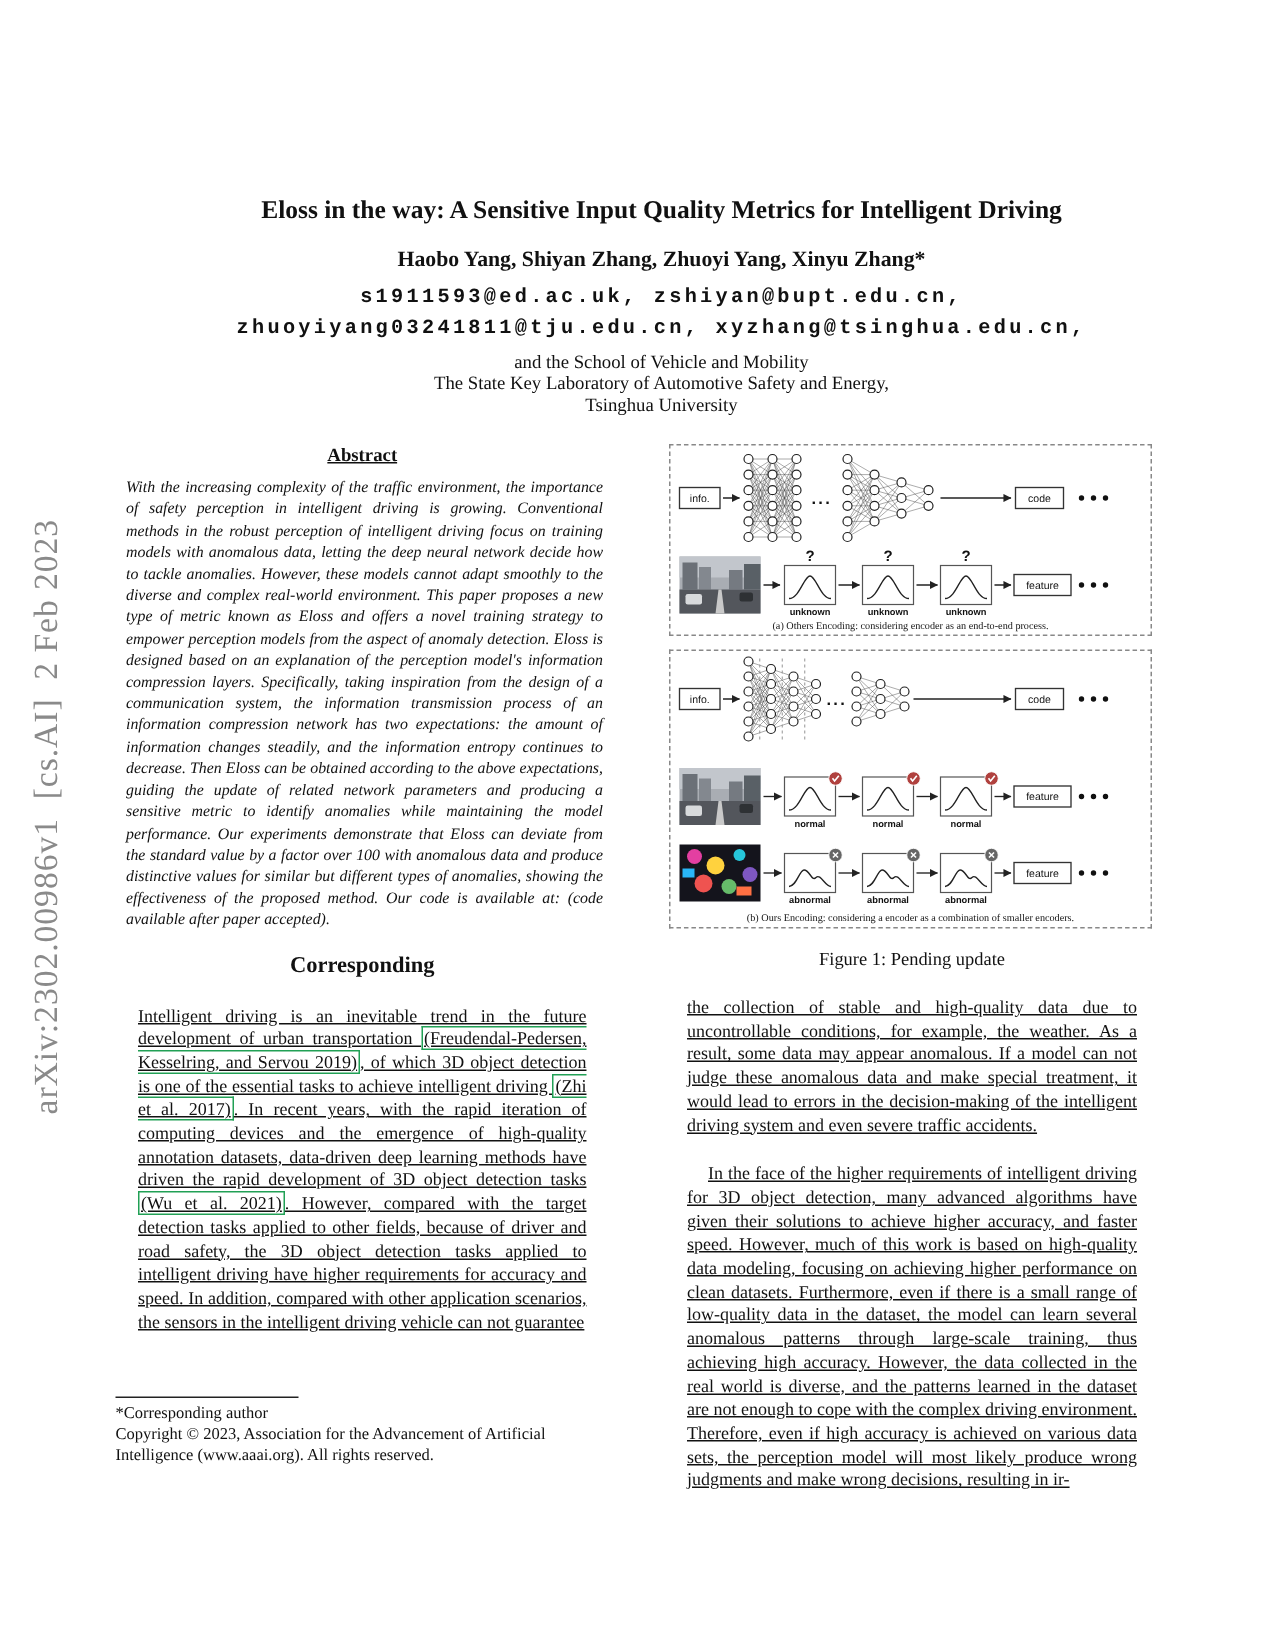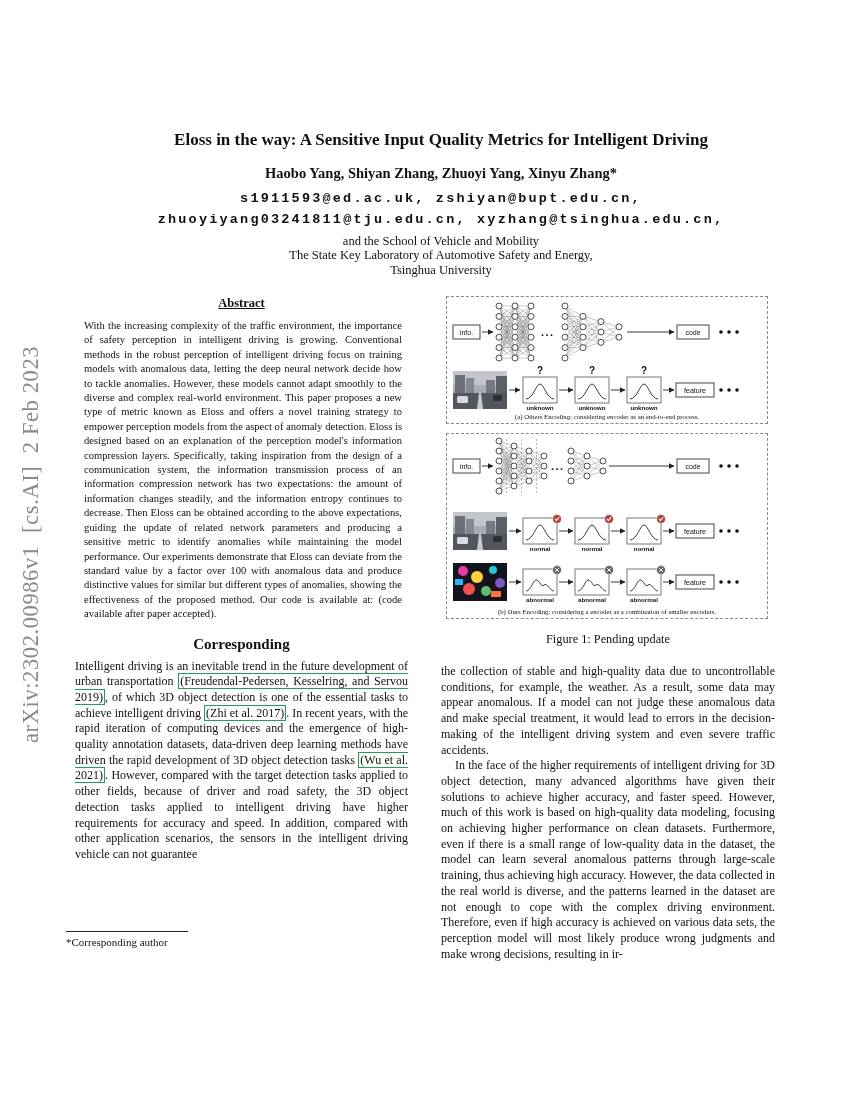--- a/index.html
+++ b/index.html
@@ -30,29 +30,29 @@
   }
   .affil-line { font-size:12.5px; line-height:14.3px; margin:0; }
   .affil-block { margin-top:7px; }
 
   
   .col-left  { position:absolute; left:75px;  top:296px; width:333px; }
   .col-right { position:absolute; left:441px; top:296px; width:334px; }
 
   .abstract-heading { text-align:center; font-weight:700; font-size:12.5px; margin:0 0 8px 0;text-decoration:underline; }
   .abstract-body {
-    margin:0 6px 0 9px; font-size:10.6px; line-height:14.4px; text-align:justify;
+    margin:0 6px 0 9px; font-size:10.6px; line-height:14.4px; text-align:justify;font-style:italic;
   }
   .section-heading { text-align:center; font-weight:700; font-size:15px; margin:14px 0 6px 0; }
-  .para { font-size:12px; line-height:15.7px; text-align:justify; margin:0; }
+  .para { font-size:12px; line-height:15.7px; text-align:justify; margin:17px;text-decoration:underline; }
   .para.indent { text-indent:14px; }
   .cite-box { border:1px solid var(--cite,#21a055); padding:0 1px; }
 
   
-  .footnote { position:absolute; left:66px; top:931px; width:333px; font-size:11px; line-height:13.8px; }
+  .footnote { position:absolute; left:77px; top:931px; width:333px; font-size:11px; line-height:13.8px; }
   .footnote-rule { width:122px; border-top:1px solid #222; margin-bottom:4px; }
 
   
   .figure1 { margin:0; }
   .fig-panel { border:1px dashed #888; width:322px; margin-left:5px; background:#fff; }
   .fig-panel + .fig-panel { margin-top:9px; }
   .panel-svg { display:block; }
   .figure-caption { text-align:center; font-size:12.3px; margin-top:13px; margin-bottom:12px; }
   .col-right .para:first-of-type { margin-top:17px; }
 
@@ -94,20 +94,21 @@
   <div class="col-left">
     <h3 class="abstract-heading">Abstract</h3>
     <p class="abstract-body">With the increasing complexity of the traffic environment, the importance of safety perception in intelligent driving is growing. Conventional methods in the robust perception of intelligent driving focus on training models with anomalous data, letting the deep neural network decide how to tackle anomalies. However, these models cannot adapt smoothly to the diverse and complex real-world environment. This paper proposes a new type of metric known as Eloss and offers a novel training strategy to empower perception models from the aspect of anomaly detection. Eloss is designed based on an explanation of the perception model's information compression layers. Specifically, taking inspiration from the design of a communication system, the information transmission process of an information compression network has two expectations: the amount of information changes steadily, and the information entropy continues to decrease. Then Eloss can be obtained according to the above expectations, guiding the update of related network parameters and producing a sensitive metric to identify anomalies while maintaining the model performance. Our experiments demonstrate that Eloss can deviate from the standard value by a factor over 100 with anomalous data and produce distinctive values for similar but different types of anomalies, showing the effectiveness of the proposed method. Our code is available at: (code available after paper accepted).</p>
     <h2 class="section-heading">Corresponding</h2>
     <p class="para"><span>Intelligent driving is an inevitable trend in the future development of urban transportation </span><span class="cite-box">(Freudendal-Pedersen, Kesselring, and Servou 2019)</span><span>, of which 3D object detection is one of the essential tasks to achieve intelligent driving </span><span class="cite-box">(Zhi et al. 2017)</span><span>. In recent years, with the rapid iteration of computing devices and the emergence of high-quality annotation datasets, data-driven deep learning methods have driven the rapid development of 3D object detection tasks </span><span class="cite-box">(Wu et al. 2021)</span><span>. However, compared with the target detection tasks applied to other fields, because of driver and road safety, the 3D object detection tasks applied to intelligent driving have higher requirements for accuracy and speed. In addition, compared with other application scenarios, the sensors in the intelligent driving vehicle can not guarantee</span></p>
   </div>
 
   <div class="footnote">
     <div class="footnote-rule"></div>
     <div>*Corresponding author</div>
+    <div>Copyright © 2023, Association for the Advancement of Artificial Intelligence (www.aaai.org). All rights reserved.</div>
   </div>
 
   <div class="col-right">
     <figure class="figure1">
 
       <div class="fig-panel">
         <svg class="panel-svg" width="320" height="126" viewBox="0 0 320 126">
           <defs>
             <marker id="arw" viewBox="0 0 8 8" refX="7.5" refY="4" markerWidth="6" markerHeight="6" orient="auto">
               <path d="M0,0 L8,4 L0,8 z" fill="#222"></path>

